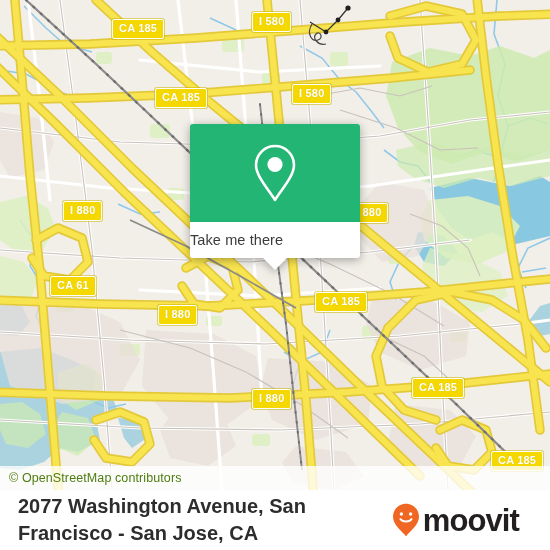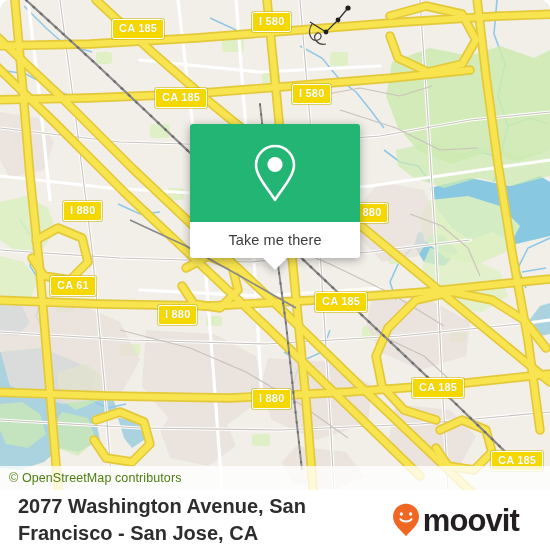--- a/index.html
+++ b/index.html
@@ -15,21 +15,20 @@
     -webkit-font-smoothing: antialiased;
   }
 
   
   #app {
     position: relative;
     width: 550px;
     height: 550px;
     overflow: hidden;
     background: #ffffff;
-    border-radius: 10px;
   }
 
   
   #map-viewport {
     position: absolute;
     left: 0;
     top: 0;
     width: 550px;
     height: 490px;
     overflow: hidden;
@@ -98,21 +97,21 @@
     align-items: center;
     justify-content: center;
   }
   #card-footer {
     position: relative;
     background: #ffffff;
     height: 36px;
     border-radius: 0 0 3px 3px;
     display: flex;
     align-items: center;
-    justify-content: center;
+    justify-content: flex-start;
   }
   #card-footer .cta-label {
     font-size: 14.5px;
     color: #3b3b3b;
     letter-spacing: 0.1px;
   }
   #card-tail {
     position: absolute;
     left: 50%;
     bottom: -12px;

